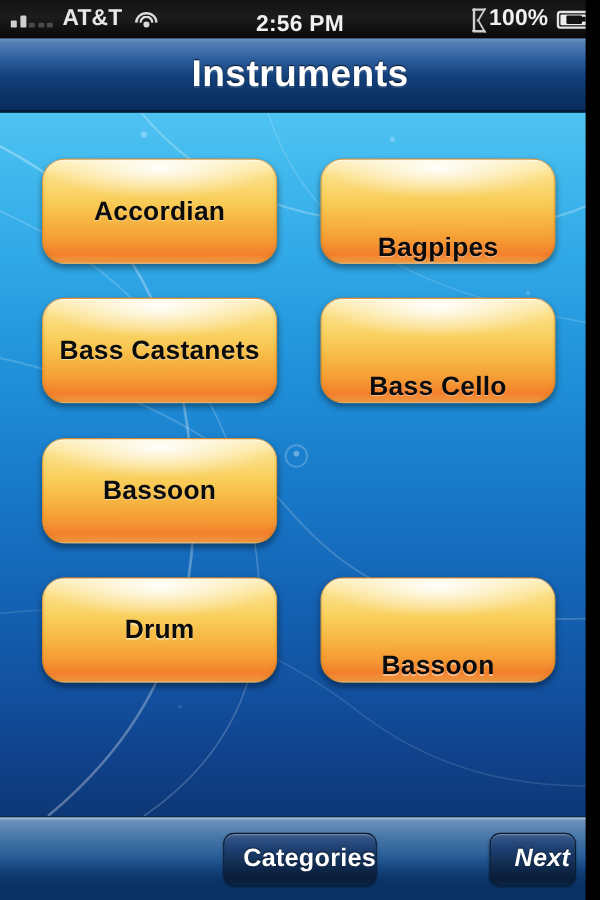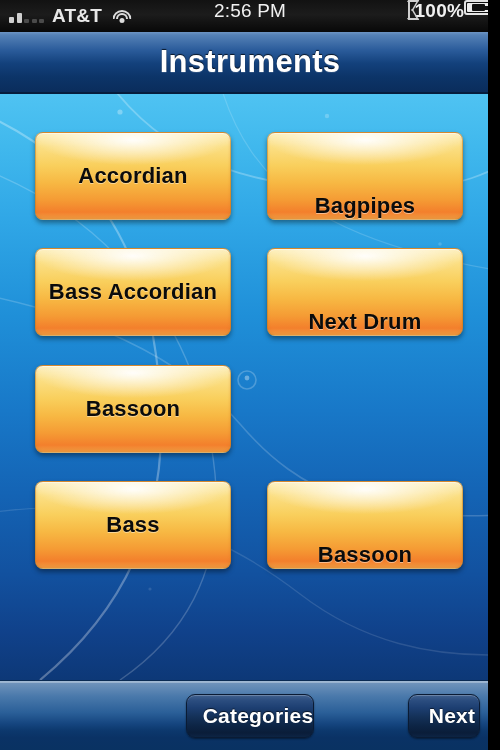--- a/index.html
+++ b/index.html
@@ -46,26 +46,26 @@
   }
   .wifi-icon .w3 { width:19px; height:9px; top:1px; }
   .wifi-icon .w2 { width:12px; height:6px; top:4.5px; }
   .wifi-icon .w1 {
     width:5px; height:5px; top:9px;
     border:none; border-radius:50%;
     background:#dcdcdc;
   }
   #status-center {
     position:absolute; left:0; right:0; top:0;
-    height:32px; display:flex; align-items:flex-start; justify-content:center;
-    font-size:19px; font-weight:normal; color:#f0f0f0;
+    height:32px; display:flex; align-items:flex-end; justify-content:center;
+    font-size:19px; font-weight:bold; color:#f0f0f0;
   }
   #status-right {
     position:absolute; right:7px; top:0; height:32px;
-    display:flex; 
+    display:flex; align-items:center; gap:7px;
   }
   .bt-icon { display:block; width:11px; height:18px; position:relative; }
   .bt-icon::before, .bt-icon::after {
     content:""; position:absolute; left:0px; width:11px; height:9px;
     border-right:2px solid #cfcfcf; border-top:2px solid #cfcfcf;
   }
   .bt-icon::before { top:0; transform:skewX(-30deg) scaleX(0.85); }
   .bt-icon::after { top:9px; transform:skewX(30deg) scaleX(0.85) ; border-top:none; border-bottom:2px solid #cfcfcf; border-right:2px solid #cfcfcf; }
   .bt-stem {
     position:absolute; left:4.5px; top:0; width:2px; height:18px; background:#cfcfcf;
@@ -129,21 +129,21 @@
     pointer-events:none;
   }
 
   .grid {
     position:absolute; top:0; left:0;
     width:500px; height:586px;
   }
   .tile {
     position:absolute;
     width:196px; height:88px;
-    border-radius:8px;
+    border-radius:19px;
     background:
       radial-gradient(ellipse 120% 70% at 50% 8%, rgba(255,255,255,0.95) 0%, rgba(255,255,255,0) 42%),
       linear-gradient(to bottom,
         #fdf0c0 0%,
         #fbdf84 16%,
         #f9cf5c 38%,
         #f7b843 58%,
         #f59b34 78%,
         #f37f2c 92%,
         #f2a046 100%);
@@ -200,21 +200,21 @@
     padding-left:16px;
   }
   .tbtn span {
     color:#ffffff;
     font-size:21px;
     font-weight:bold;
     letter-spacing:0.2px;
     text-shadow:0 -1px 1px rgba(0,0,0,0.6);
   }
   #btn-categories { left:186px; top:694px; width:128px; }
-  #btn-next { right:8px; top:694px; width:72px; }
+  #btn-next { right:8px; top:694px; width:72px;font-style:italic; }
 </style>
 </head>
 <body>
 
 <div id="screen">
 
   <div id="status-bar">
     <div id="status-left">
       <span class="sig-bars">
         <i class="b1"></i>
@@ -276,30 +276,30 @@
     </svg>
 
     <div class="grid">
       <div class="tile col-l row-1">
         <span class="lbl">Accordian</span>
       </div>
       <div class="tile col-r row-1">
         <span class="lbl">Bagpipes</span>
       </div>
       <div class="tile col-l row-2">
-        <span class="lbl">Bass Accordian</span>
+        <span class="lbl">Bass Castanets</span>
       </div>
       <div class="tile col-r row-2">
-        <span class="lbl">Next Drum</span>
+        <span class="lbl">Bass Cello</span>
       </div>
       <div class="tile col-l row-3">
         <span class="lbl">Bassoon</span>
       </div>
       <div class="tile col-l row-4">
-        <span class="lbl">Bass</span>
+        <span class="lbl">Drum</span>
       </div>
       <div class="tile col-r row-4">
         <span class="lbl">Bassoon</span>
       </div>
     </div>
   </div>
 
   <div id="toolbar"></div>
   <div class="tbtn" id="btn-categories">
     <span>Categories</span>

